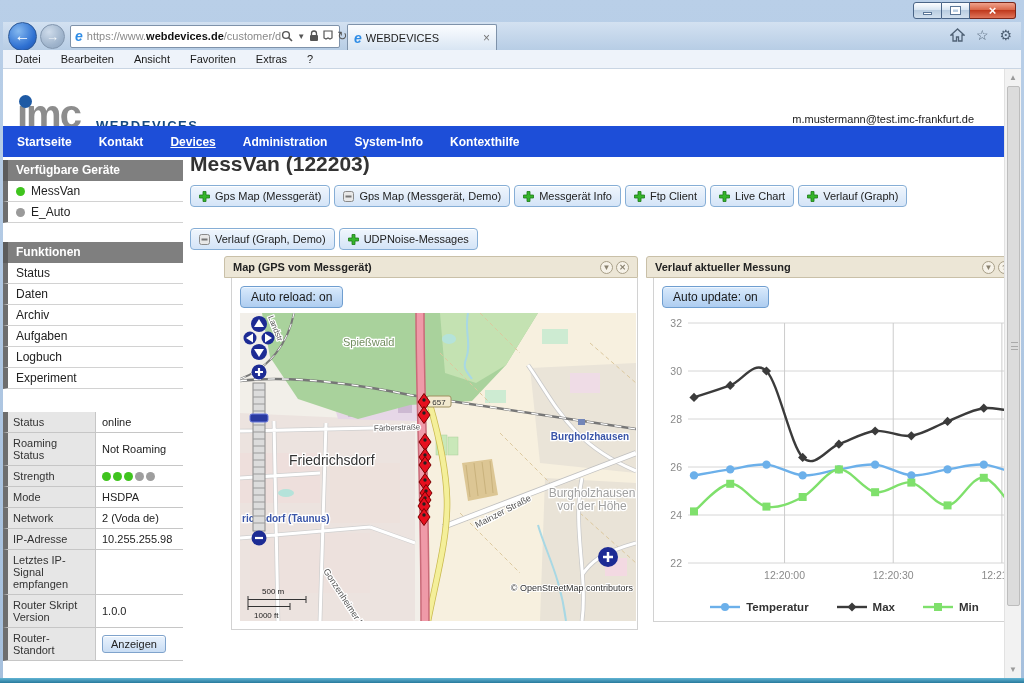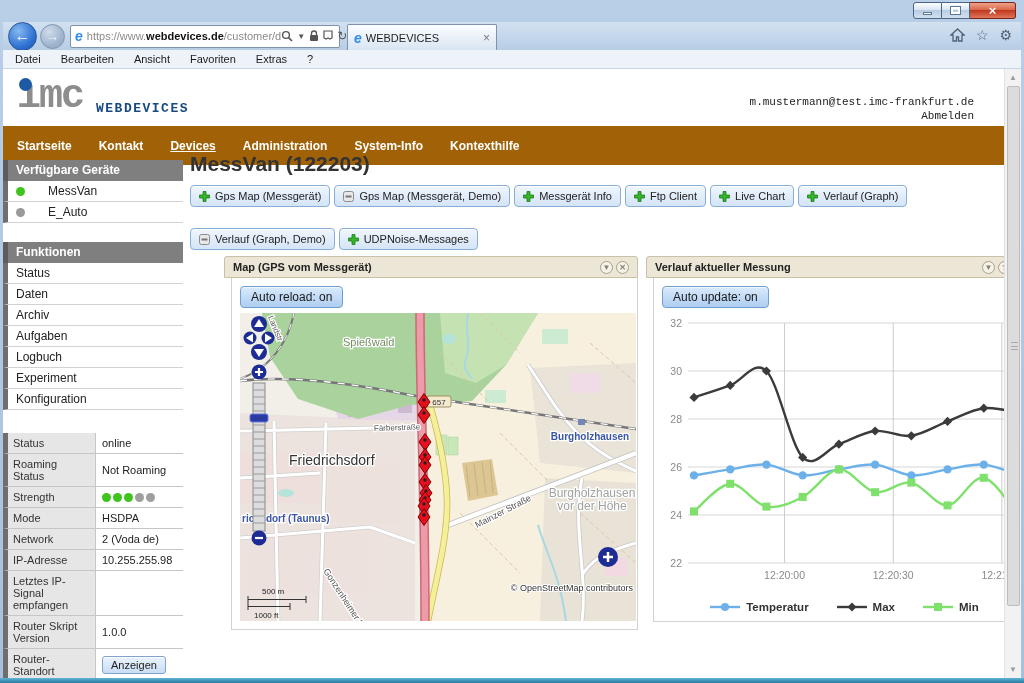--- a/index.html
+++ b/index.html
@@ -48,38 +48,38 @@
   .win-bottom { position:absolute; bottom:0; left:0; right:0; height:5px;
                 background:linear-gradient(#62b4d4,#277a9c); }
   .scrollbar { position:absolute; right:0; top:0; bottom:0; width:17px; background:#f2f2f2; border-left:1px solid #e2e2e2; }
   .sb-arrow { height:17px; color:#9a9a9a; font-size:8px; text-align:center; line-height:17px; }
   .sb-thumb { position:absolute; top:17px; left:2px; width:13px; height:520px; background:#dcdcdc;
               border:1px solid #bdbdbd; border-radius:2px; }
   .sb-grip { position:absolute; top:50%; left:3px; width:7px; height:8px;
              border-top:1px solid #aaa; border-bottom:1px solid #aaa; margin-top:-4px; }
   .sb-grip:before { content:""; display:block; height:3px; border-bottom:1px solid #aaa; }
 
-  .site-header { position:absolute; top:0; left:0; width:1001px; height:71px; background:#fff;font-family:Liberation Mono, monospace; }
+  .site-header { position:absolute; top:17px; left:0; width:1001px; height:71px; background:#fff; }
   .logo { position:absolute; left:14px; top:2px; font-size:40px; font-weight:bold; color:#8d8d8d;
           letter-spacing:-2px; line-height:52px; }
   .logo-dot { position:absolute; left:16px; top:9px; width:13px; height:13px; border-radius:50%; background:#1e5aa4; }
   .logo-sub { position:absolute; left:93px; top:32px; font-size:13px; font-weight:bold; color:#164a80; letter-spacing:1.5px; }
   .user-box { position:absolute; right:30px; top:26px; text-align:right; font-size:11px; color:#222; line-height:14px; }
 
-  .mainnav { position:absolute; top:57px; left:0; width:1001px; height:39px; background:#a16207;
+  .mainnav { position:absolute; top:57px; left:0; width:1001px; height:31px; background:#1d4ed8;
              display:flex; align-items:center; gap:27px; padding-left:14px; }
   .mainnav span { color:#fff; font-size:12px; font-weight:bold; }
   .mainnav span.active { text-decoration:underline; }
 
   
   .sidebar { position:absolute; left:0; top:91px; width:180px; }
   .sb-header { background:#7f7f7f; border-left:5px solid #5c5c5c; color:#fff; font-weight:bold; font-size:12px;
                padding:3px 8px 4px 8px; height:21px; }
   .sb-item { background:#fff; border-left:5px solid #6e6e6e; border-bottom:1px solid #d2d2d2;
-             padding:0 8px; font-size:12px; color:#222; height:21px; display:flex; align-items:center; gap:23px; }
+             padding:0 8px; font-size:12px; color:#222; height:21px; display:flex; align-items:center; gap:6px; }
   .dev-dot { width:9px; height:9px; border-radius:50%; flex:none; }
   .sb-gap1 { height:19px; } .sb-gap2 { height:23px; }
   .rt-row { display:flex; border-left:5px solid #6e6e6e; border-bottom:1px solid #c6c6c6; align-items:stretch; }
   .rt-label { width:88px; background:#e6e6e6; border-right:1px solid #c6c6c6; padding:4px 5px; font-size:11px; color:#333; }
   .rt-value { flex:1; background:#fff; padding:4px 6px; font-size:11px; color:#222; display:flex; align-items:center; flex-wrap:wrap;text-align:right; }
   .s-dot { width:9px; height:9px; border-radius:50%; display:inline-block; margin-right:2px; }
   .btn-small { font-size:11px; color:#222; padding:2px 8px; border:1px solid #7fa3cc; border-radius:3px;
                background:linear-gradient(#eaf3fd,#c9ddf4); box-shadow:inset 0 1px #fff; }
 
   
@@ -210,23 +210,20 @@
         <span>Archiv</span>
       </div>
     <div class="sb-item">
         <span>Aufgaben</span>
       </div>
     <div class="sb-item">
         <span>Logbuch</span>
       </div>
     <div class="sb-item">
         <span>Experiment</span>
-      </div>
-    <div class="sb-item">
-        <span>Konfiguration</span>
       </div>
     <div class="sb-gap2"></div>
     <div class="rt-row">
         <div class="rt-label">Status</div>
         <div class="rt-value">online</div>
       </div>
     <div class="rt-row">
         <div class="rt-label">Roaming Status</div>
         <div class="rt-value">Not Roaming</div>
       </div>

